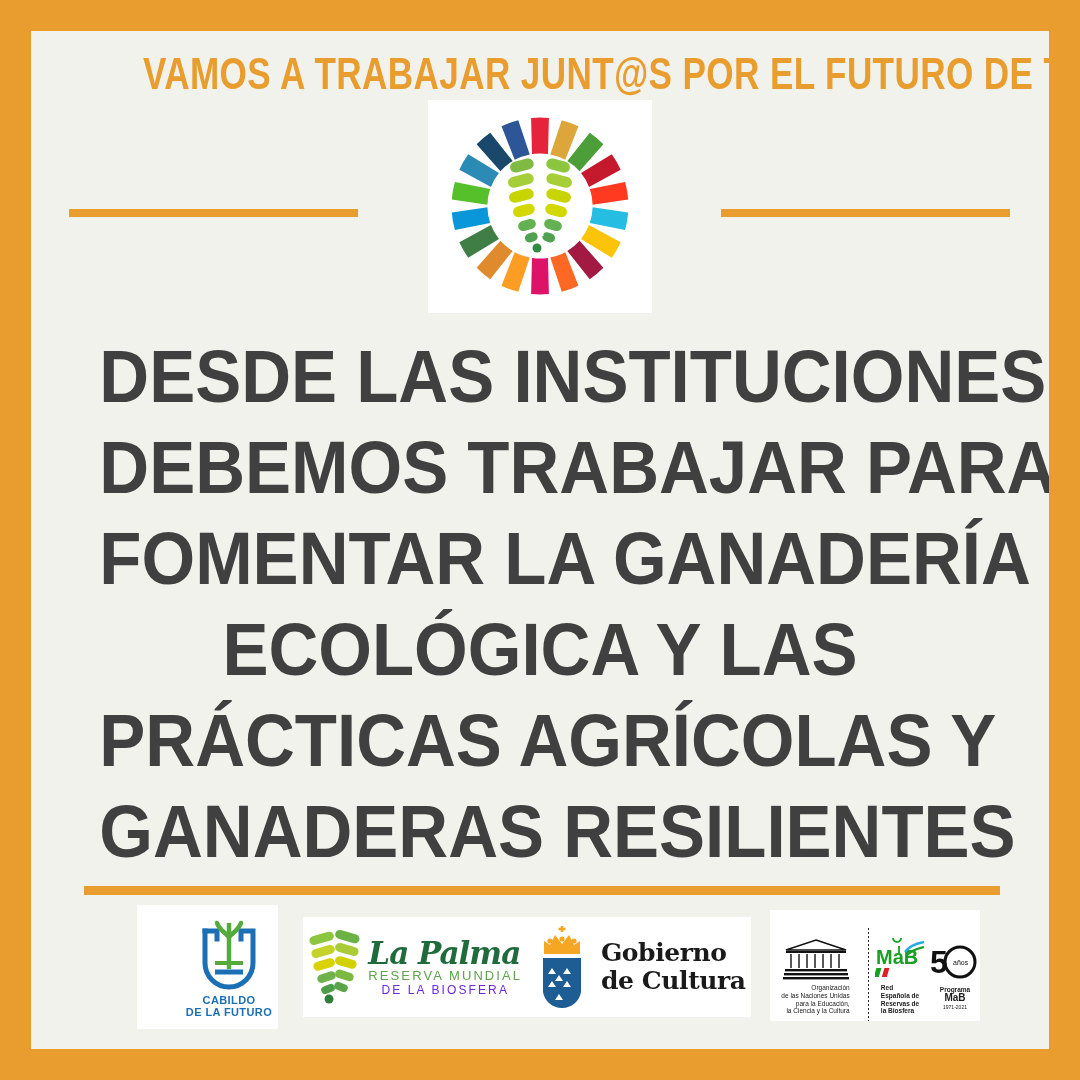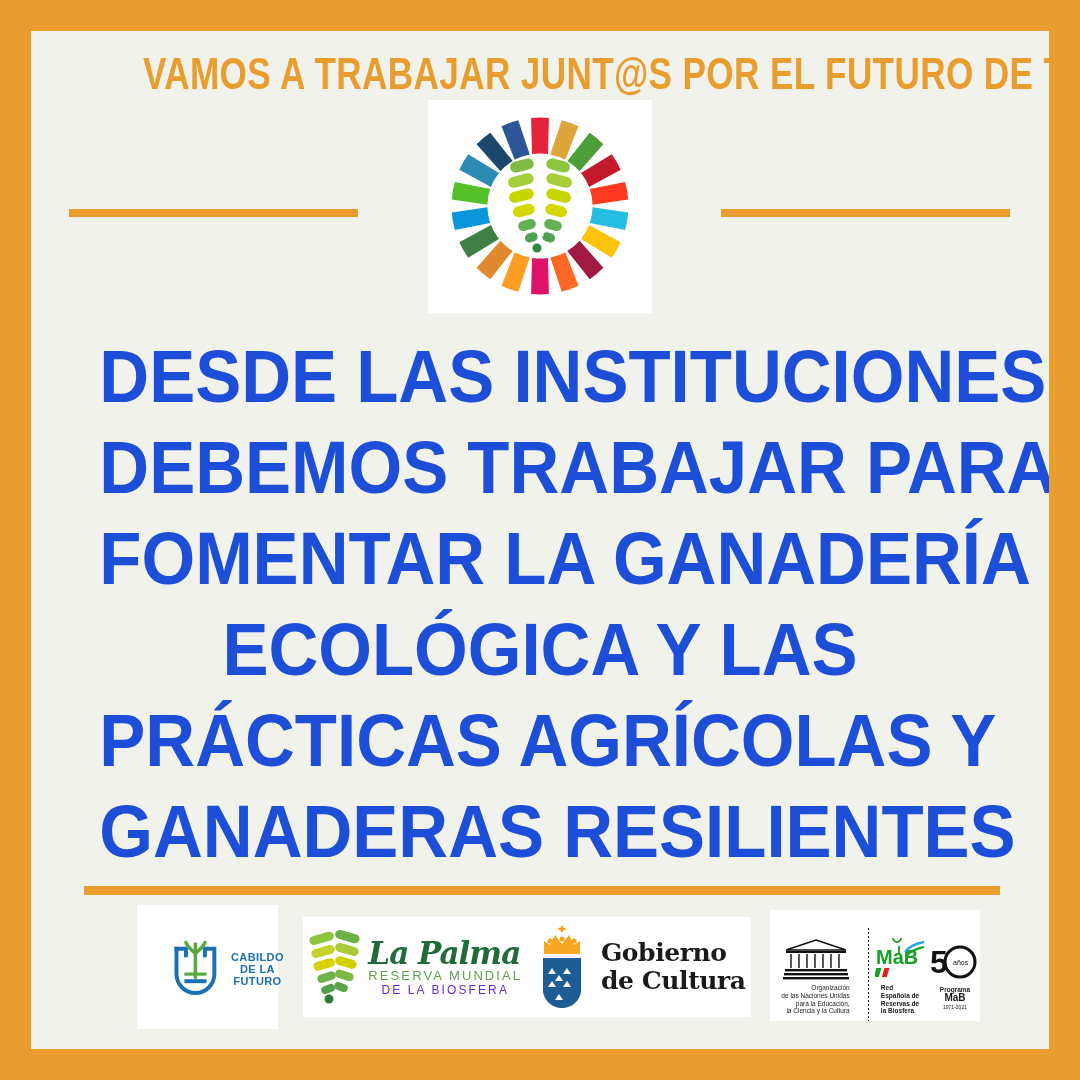--- a/index.html
+++ b/index.html
@@ -56,21 +56,21 @@
   }
   .rule-left{left:38px;width:289px;}
   .rule-right{left:690px;width:289px;}
 
   
   .statement{
     position:absolute;
     left:30px;right:30px;
     top:300px;
     text-align:center;
-    color:#1d4ed8;
+    color:#404040;
     font-family:"Liberation Sans Narrow","Liberation Sans",sans-serif;
     font-weight:bold;
     font-size:75px;
     line-height:91px;
     letter-spacing:0px;
   }
   .statement .ln{display:block;white-space:nowrap;transform:scaleX(0.92);}
 
   .under-bar{
     position:absolute;
@@ -95,21 +95,21 @@
     justify-content:center;
   }
   .panel-cabildo{left:106px;top:0px;width:141px;height:124px;}
   .panel-mid    {left:272px;top:12px;width:448px;height:100px;
                  justify-content:space-around;}
   .panel-unesco {left:739px;top:5px;width:210px;height:111px;}
 
   .mid-item{display:flex;align-items:center;}
 
   
-  .cabildo-wrap{display:flex;flex-direction:row;align-items:center;margin-left:43px;}
+  .cabildo-wrap{display:flex;flex-direction:column;align-items:center;margin-left:43px;}
   .cabildo-txt{
     color:#1B6FB5;font-weight:bold;font-size:11px;line-height:12px;
     text-align:center;letter-spacing:0.4px;margin-top:3px;
   }
 
   
   .lapalma-wrap{display:flex;align-items:center;gap:6px;}
   .lapalma-text{display:flex;flex-direction:column;line-height:1;}
   .lp-name{
     color:#1F6B3B;font-family:"DejaVu Serif",serif;font-style:italic;

